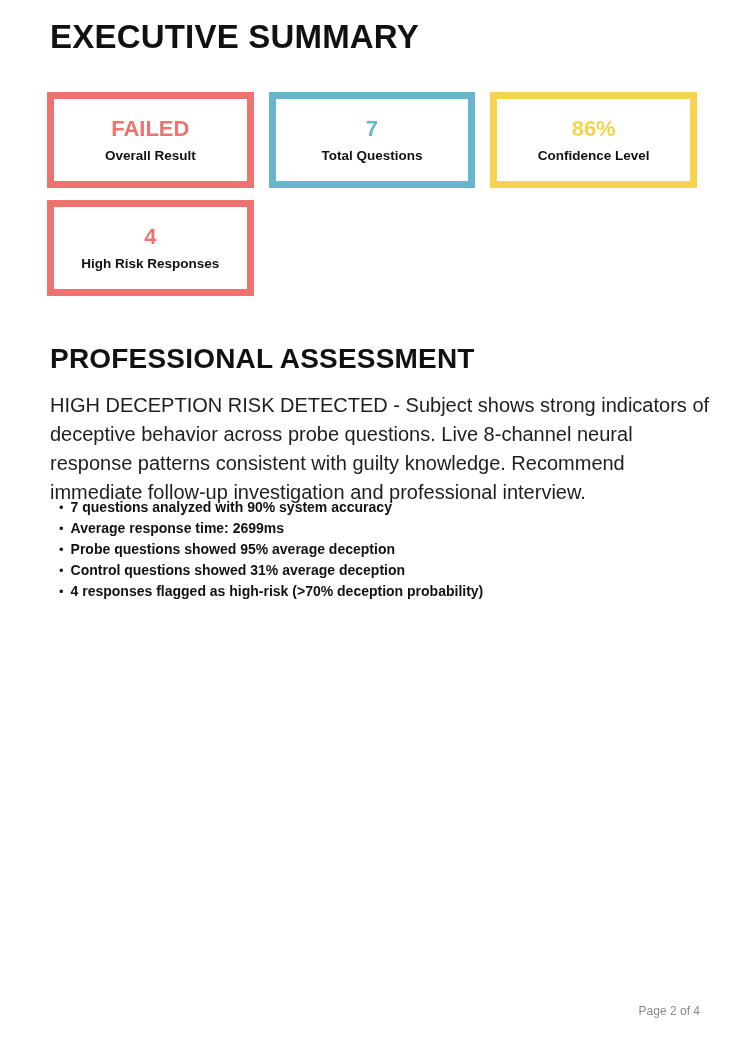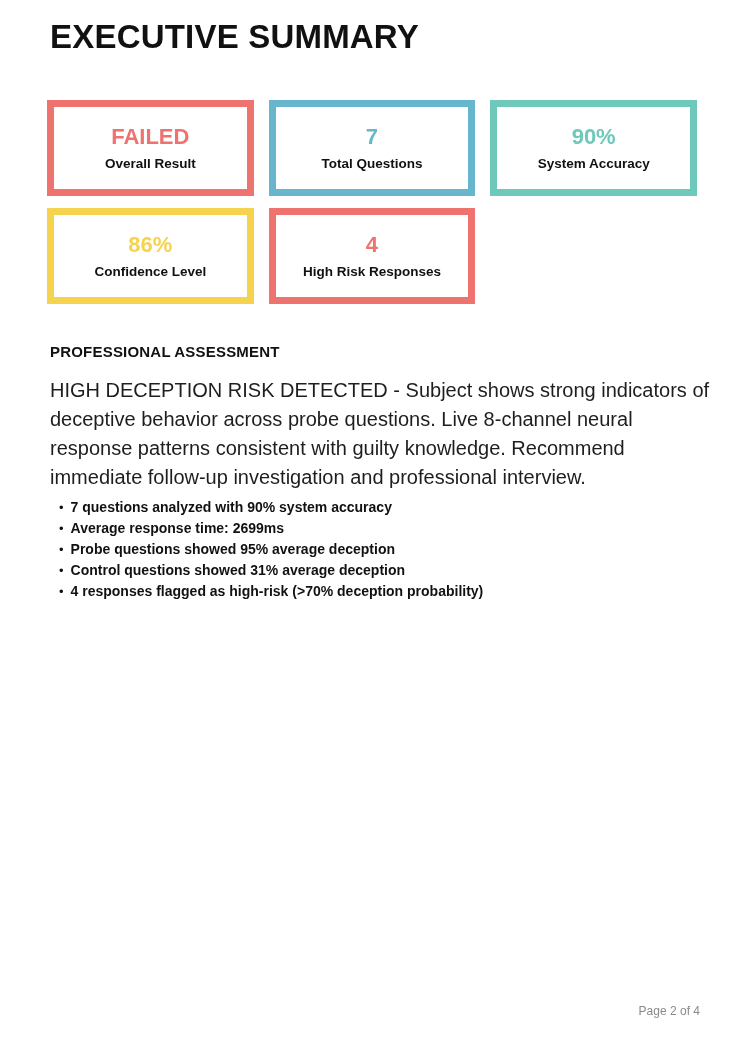--- a/index.html
+++ b/index.html
@@ -23,21 +23,21 @@
     left: 50px;
     top: 18px;
     font-size: 33px;
     font-weight: 700;
     letter-spacing: 0.2px;
     color: #111111;
   }
   .stat-grid {
     position: absolute;
     left: 47px;
-    top: 100px;
+    top: 92px;
     width: 650px;
     display: grid;
     grid-template-columns: repeat(3, 1fr);
     column-gap: 15px;
     row-gap: 12px;
   }
   .stat-box {
     height: 96px;
     background: #ffffff;
     border: 7px solid #cccccc; 
@@ -54,21 +54,21 @@
   }
   .stat-label {
     font-size: 13.5px;
     font-weight: 700;
     color: #111111;
     line-height: 1;
   }
   .section-assessment { position: absolute; left: 50px; top: 343px; width: 662px; }
   .section-findings  { position: absolute; left: 50px; top: 479px; width: 662px; }
   .section-heading {
-    font-size: 15px;
+    font-size: 28px;
     font-weight: 700;
     color: #111111;
     letter-spacing: 0.2px;
   }
   .assessment-body {
     margin-top: 16px;
     font-size: 20px;
     font-weight: 400;
     line-height: 29px;
     color: #1e1e1e;
@@ -110,24 +110,20 @@
       <div class="stat-value" style="color: rgb(238, 115, 110);">FAILED</div>
       <div class="stat-label">Overall Result</div>
     </div>
 
 
     <div class="stat-box" style="border-color: rgb(104, 182, 206);">
       <div class="stat-value" style="color: rgb(104, 182, 206);">7</div>
       <div class="stat-label">Total Questions</div>
     </div>
 
-    <div class="stat-box" style="border-color: rgb(110, 201, 186);">
-      <div class="stat-value" style="color: rgb(110, 201, 186);">90%</div>
-      <div class="stat-label">System Accuracy</div>
-    </div>
 
     <div class="stat-box" style="border-color: rgb(245, 211, 78);">
       <div class="stat-value" style="color: rgb(245, 211, 78);">86%</div>
       <div class="stat-label">Confidence Level</div>
     </div>
 
     <div class="stat-box" style="border-color: rgb(238, 115, 110);">
       <div class="stat-value" style="color: rgb(238, 115, 110);">4</div>
       <div class="stat-label">High Risk Responses</div>
     </div>

